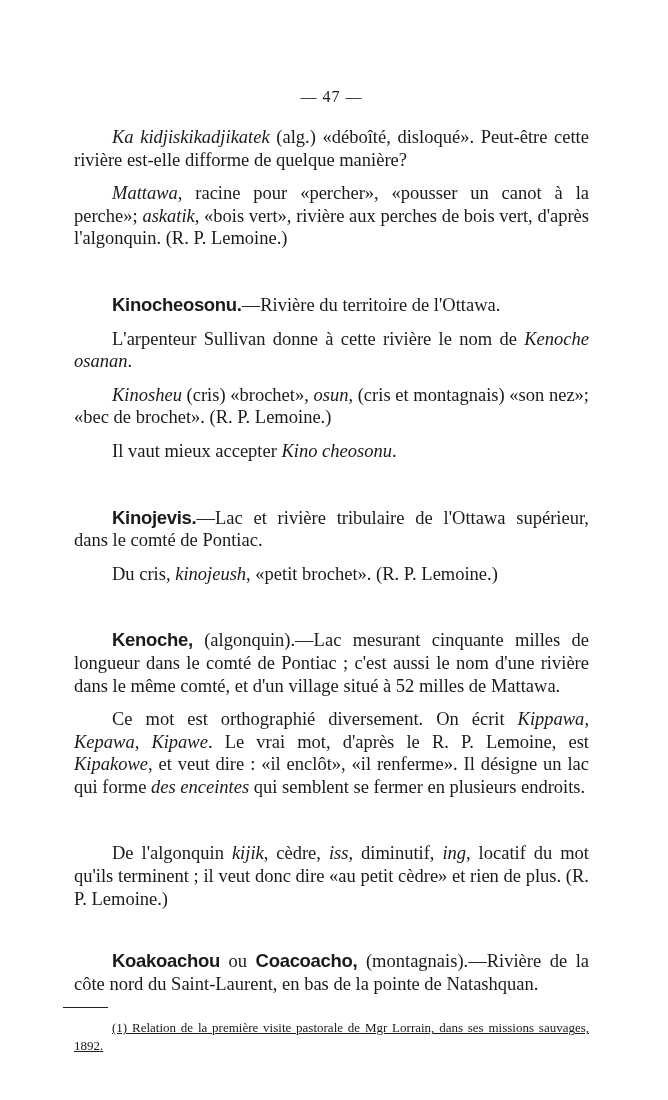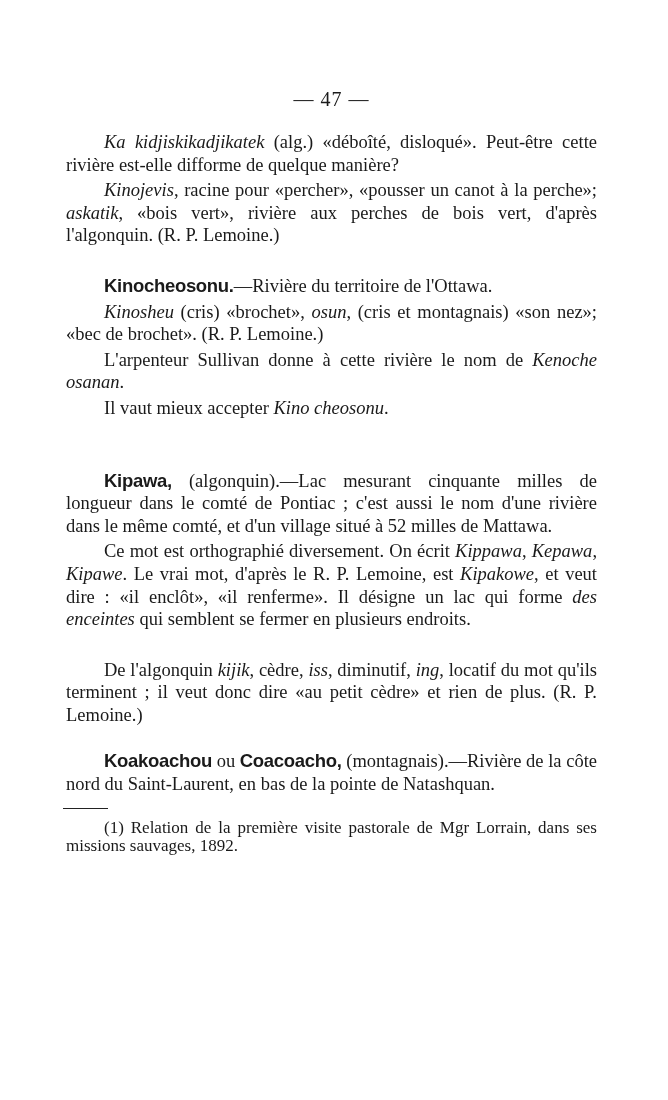--- a/index.html
+++ b/index.html
@@ -1,49 +1,53 @@
 <!DOCTYPE html>
 <html><head>
 <meta charset="utf-8">
 <style>
   html, body { margin:0; padding:0; background:#fff; }
   body { width:668px; height:1100px; position:relative; overflow:hidden;
          font-family:"Liberation Serif","DejaVu Serif",serif; color:#1a1a1a; }
   .page { position:absolute; left:63px; top:88px; width:537px; }
-  .pnum { text-align:center; font-size:20px; margin-bottom:20px; letter-spacing:1px; }
-  p { margin:3px; font-size:18.5px; line-height:22.6px; text-align:justify; text-indent:38px; }
+  .pnum { text-align:center; font-size:16px; margin-bottom:20px; letter-spacing:1px; }
+  p { margin:11px; font-size:18.5px; line-height:22.6px; text-align:justify; text-indent:38px; }
   .gap { height:22px; }
   .gap-s { height:18px; }
   .hw { font-family:Liberation Sans, sans-serif; font-weight:bold; font-stretch:condensed; letter-spacing:-0.3px; }
   i { font-style:italic; }
   .rule { width:45px; border-top:1.5px solid #222; margin:12px 0 10px 0; }
-  .fn { font-size:17px; line-height:18px; text-indent:38px; text-align:justify; }
+  .fn { font-size:13px; line-height:18px; text-indent:38px; text-align:justify;text-decoration:underline; }
   sup { font-size:11px; vertical-align:super; line-height:0; }
 </style>
 </head>
 <body>
 
 <div class="page">
   <div class="pnum">— 47 —</div>
   <div id="entries">
       <div>
         <p><i>Ka kidjiskikadjikatek</i><span> (alg.) «déboîté, disloqué». Peut-être cette rivière est-elle difforme de quelque manière?</span></p>
-        <p><i>Kinojevis</i><span>, racine pour «percher», «pousser un canot à la perche»; </span><i>askatik</i><span>, «bois vert», rivière aux perches de bois vert, d'après l'algonquin. (R. P. Lemoine.)</span></p>
+        <p><i>Mattawa</i><span>, racine pour «percher», «pousser un canot à la perche»; </span><i>askatik</i><span>, «bois vert», rivière aux perches de bois vert, d'après l'algonquin. (R. P. Lemoine.)</span></p>
       </div>
       <div class="gap"></div>
       <div>
         <p><span class="hw">Kinocheosonu.</span><span>—Rivière du territoire de l'Ottawa.</span></p>
+        <p><span>L'arpenteur Sullivan donne à cette rivière le nom de </span><i>Kenoche osanan</i><span>.</span></p>
         <p><i>Kinosheu</i><span> (cris) «brochet», </span><i>osun</i><span>, (cris et montagnais) «son nez»; «bec de brochet». (R. P. Lemoine.)</span></p>
-        <p><span>L'arpenteur Sullivan donne à cette rivière le nom de </span><i>Kenoche osanan</i><span>.</span></p>
         <p><span>Il vaut mieux accepter </span><i>Kino cheosonu</i><span>.</span></p>
       </div>
       <div class="gap"></div>
+      <div>
+        <p><span class="hw">Kinojevis.</span><span>—Lac et rivière tribulaire de l'Ottawa supérieur, dans le comté de Pontiac.</span></p>
+        <p><span>Du cris, </span><i>kinojeush</i><span>, «petit brochet». (R. P. Lemoine.)</span></p>
+      </div>
       <div class="gap"></div>
       <div>
-        <p><span class="hw">Kipawa,</span><span> (algonquin).—Lac mesurant cinquante milles de longueur dans le comté de Pontiac ; c'est aussi le nom d'une rivière dans le même comté, et d'un village situé à 52 milles de Mattawa.</span></p>
+        <p><span class="hw">Kenoche,</span><span> (algonquin).—Lac mesurant cinquante milles de longueur dans le comté de Pontiac ; c'est aussi le nom d'une rivière dans le même comté, et d'un village situé à 52 milles de Mattawa.</span></p>
         <p><span>Ce mot est orthographié diversement. On écrit </span><i>Kippawa</i><span>, </span><i>Kepawa</i><span>, </span><i>Kipawe</i><span>. Le vrai mot, d'après le R. P. Lemoine, est </span><i>Kipakowe</i><span>, et veut dire : «il enclôt», «il renferme». Il désigne un lac qui forme </span><i>des enceintes</i><span> qui semblent se fermer en plusieurs endroits.</span></p>
       </div>
       <div class="gap"></div>
       <div>
         <p><span>De l'algonquin </span><i>kijik</i><span>, cèdre, </span><i>iss</i><span>, diminutif, </span><i>ing</i><span>, locatif du mot qu'ils terminent ; il veut donc dire «au petit cèdre» et rien de plus. (R. P. Lemoine.)</span></p>
       </div>
       <div class="gap-s"></div>
       <div>
         <p><span class="hw">Koakoachou</span><span> ou </span><span class="hw">Coacoacho,</span><span> (montagnais).—Rivière de la côte nord du Saint-Laurent, en bas de la pointe de Natashquan.</span></p>
       </div>

